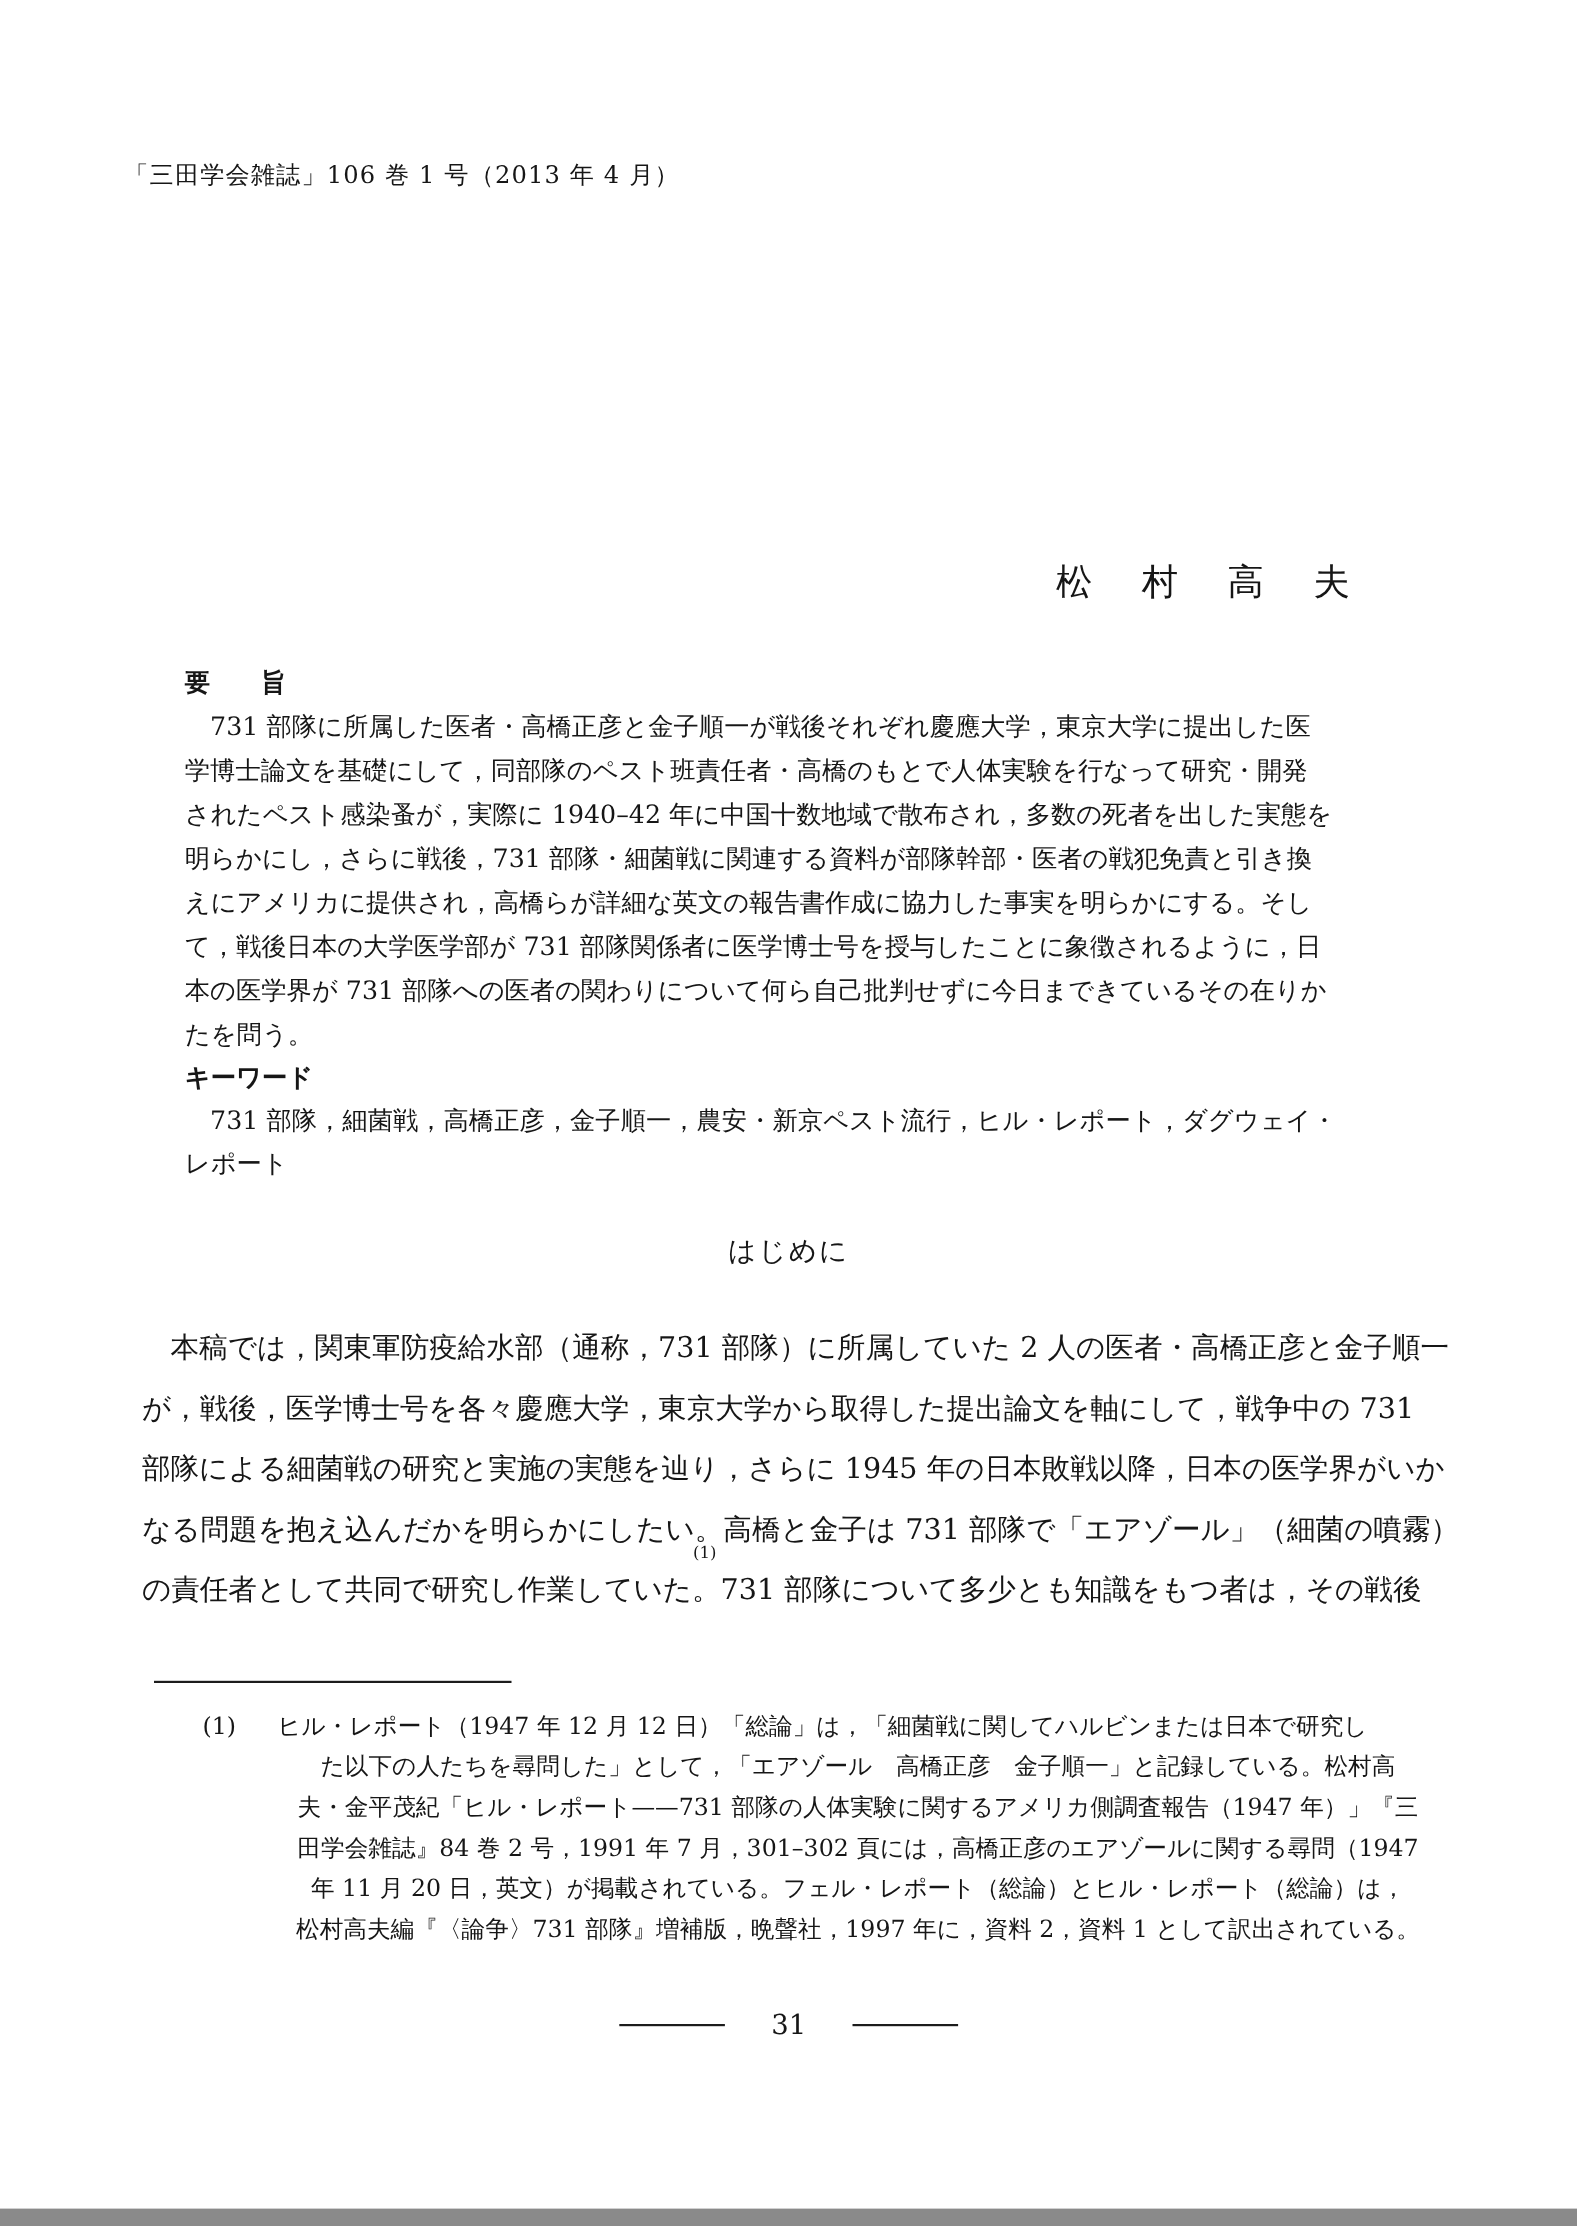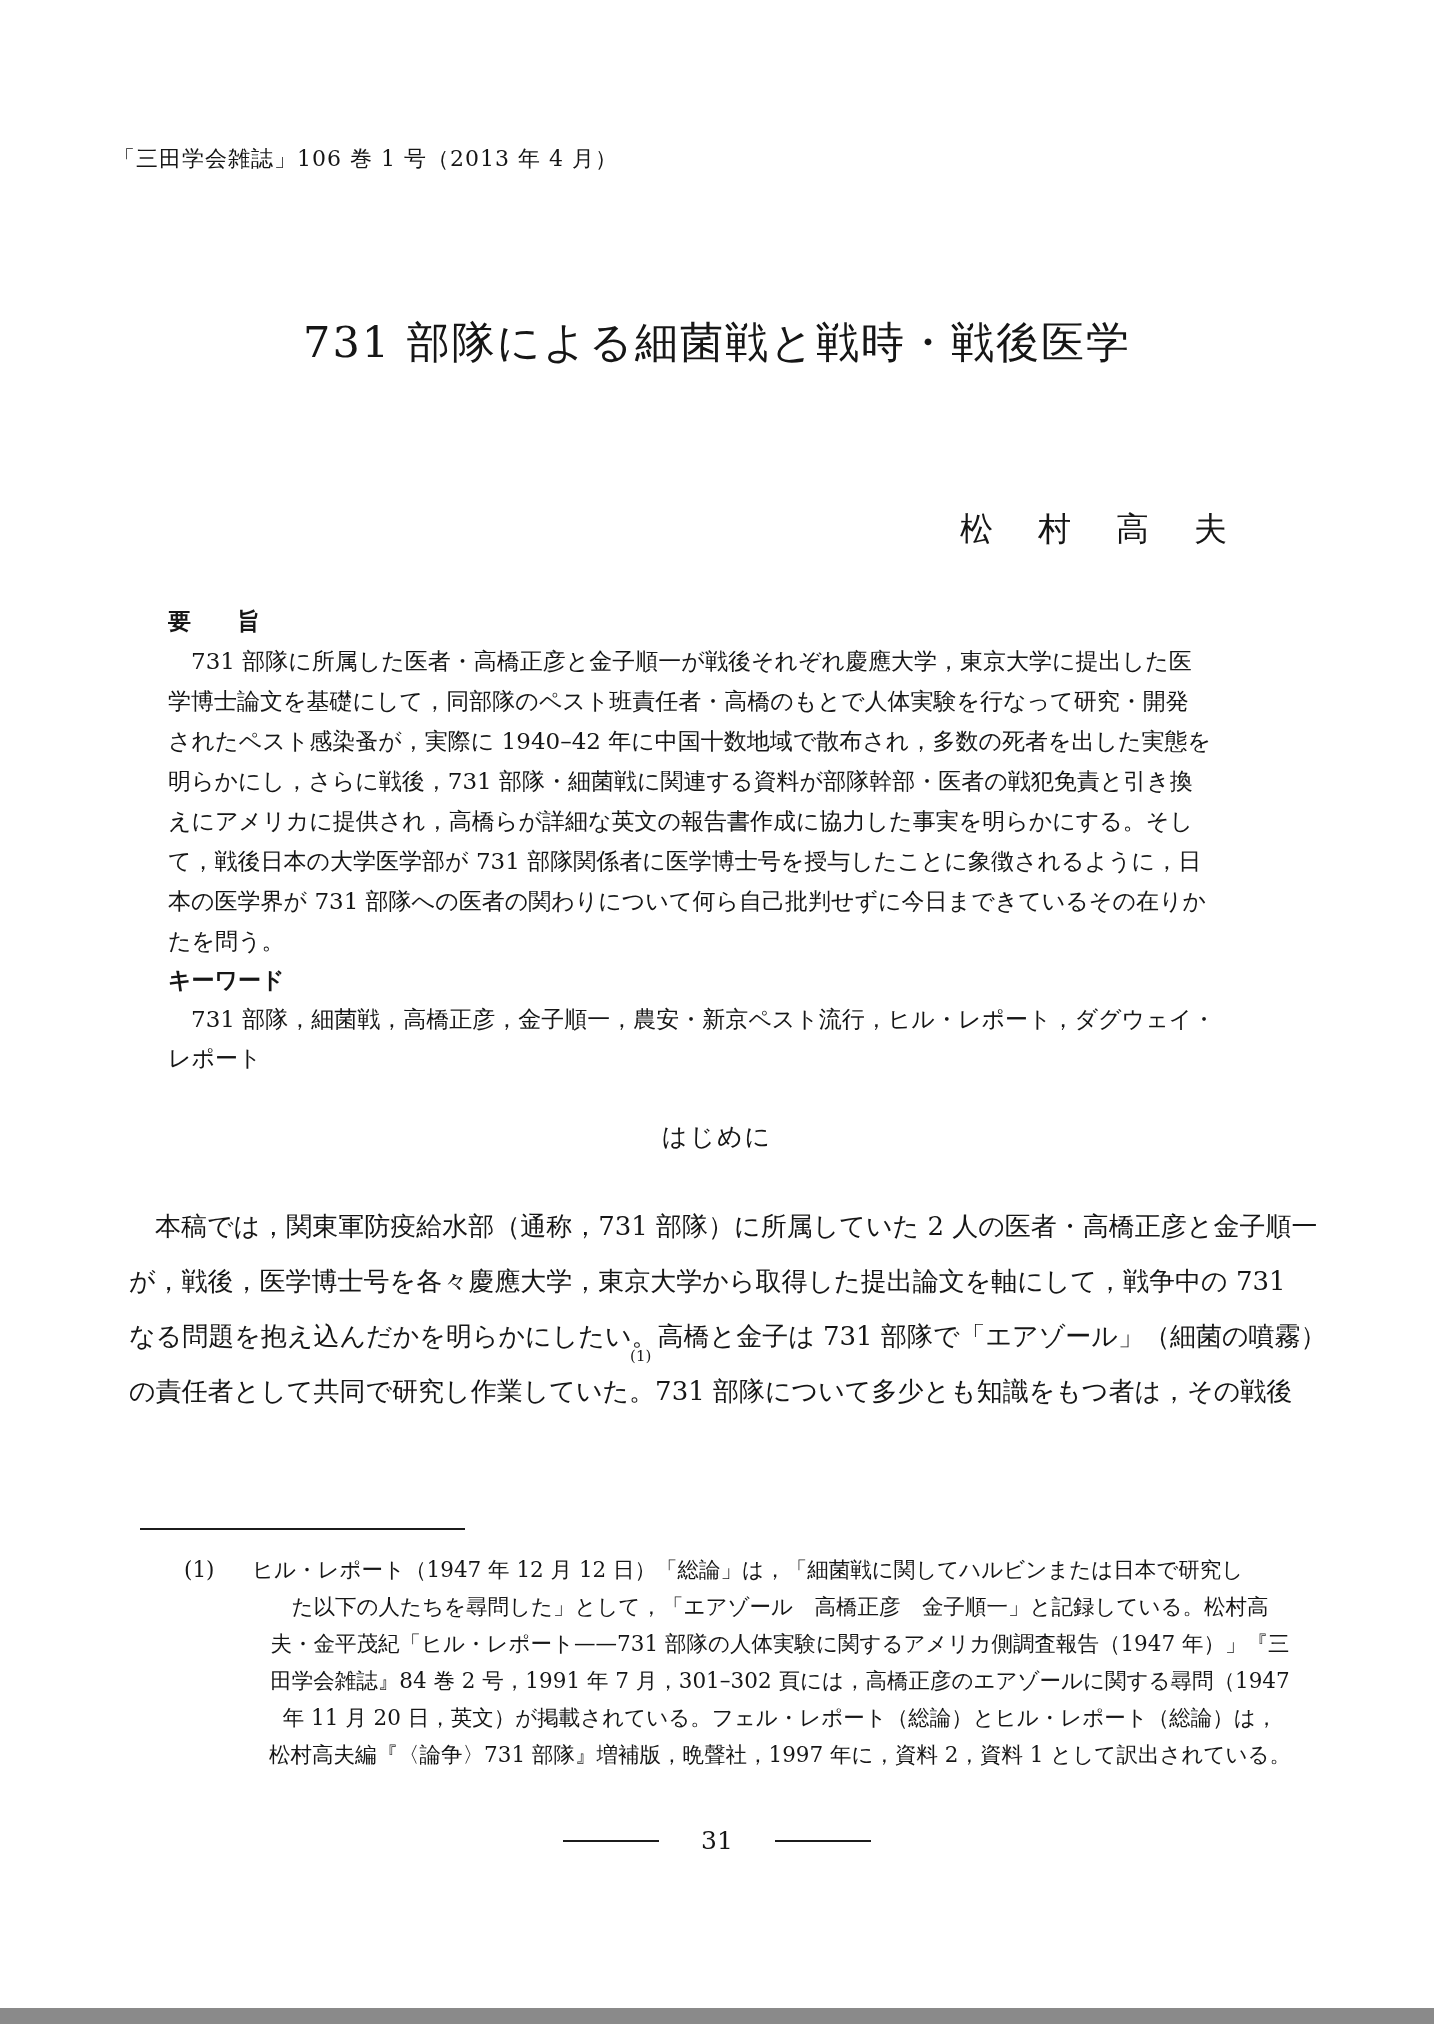--- a/index.html
+++ b/index.html
@@ -77,21 +77,20 @@
   }
   .footer-dash{ width:96px;border-top:2px solid #1c1c1c;height:0; }
 </style>
 </head>
 <body>
 
 <div class="page">
 
   <div class="journal-header line">「三田学会雑誌」106 巻 1 号（2013 年 4 月）</div>
 
-  <h1 class="article-title line" style="margin:0;font-weight:normal;">731 部隊による細菌戦と戦時・戦後医学</h1>
 
   <div class="author-name line">松　村　高　夫</div>
 
   <section class="abstract">
     <div class="block-heading line">要　　旨</div>
     <div class="line indent">731 部隊に所属した医者・高橋正彦と金子順一が戦後それぞれ慶應大学，東京大学に提出した医</div>
     <div class="line">学博士論文を基礎にして，同部隊のペスト班責任者・高橋のもとで人体実験を行なって研究・開発</div>
     <div class="line">されたペスト感染蚤が，実際に 1940–42 年に中国十数地域で散布され，多数の死者を出した実態を</div>
     <div class="line">明らかにし，さらに戦後，731 部隊・細菌戦に関連する資料が部隊幹部・医者の戦犯免責と引き換</div>
     <div class="line">えにアメリカに提供され，高橋らが詳細な英文の報告書作成に協力した事実を明らかにする。そし</div>
@@ -104,20 +103,21 @@
     <div class="block-heading line">キーワード</div>
     <div class="line indent">731 部隊，細菌戦，高橋正彦，金子順一，農安・新京ペスト流行，ヒル・レポート，ダグウェイ・</div>
     <div class="line">レポート</div>
   </section>
 
   <h2 class="intro-heading line" style="margin:0;font-weight:normal;">はじめに</h2>
 
   <section class="body-text">
     <div class="line indent">本稿では，関東軍防疫給水部（通称，731 部隊）に所属していた 2 人の医者・高橋正彦と金子順一</div>
     <div class="line">が，戦後，医学博士号を各々慶應大学，東京大学から取得した提出論文を軸にして，戦争中の 731</div>
+    <div class="line">部隊による細菌戦の研究と実施の実態を辿り，さらに 1945 年の日本敗戦以降，日本の医学界がいか</div>
     <div class="line">なる問題を抱え込んだかを明らかにしたい。高橋と金子は 731 部隊で「エアゾール」（細菌の噴霧）</div>
     <div class="line"><span>の責任者として共同で研究し作業していた</span><span class="fnref"><span class="fnsup">(1)</span><span>。</span></span><span>731 部隊について多少とも知識をもつ者は，その戦後</span></div>
   </section>
 
   <div class="footnote-rule"></div>
 
   <section class="footnote">
     <div class="line"><span class="fn-label">(1)</span><span>ヒル・レポート（1947 年 12 月 12 日）「総論」は，「細菌戦に関してハルビンまたは日本で研究し</span></div>
     <div class="line cont">た以下の人たちを尋問した」として，「エアゾール　高橋正彦　金子順一」と記録している。松村高</div>
     <div class="line cont">夫・金平茂紀「ヒル・レポート——731 部隊の人体実験に関するアメリカ側調査報告（1947 年）」『三</div>

